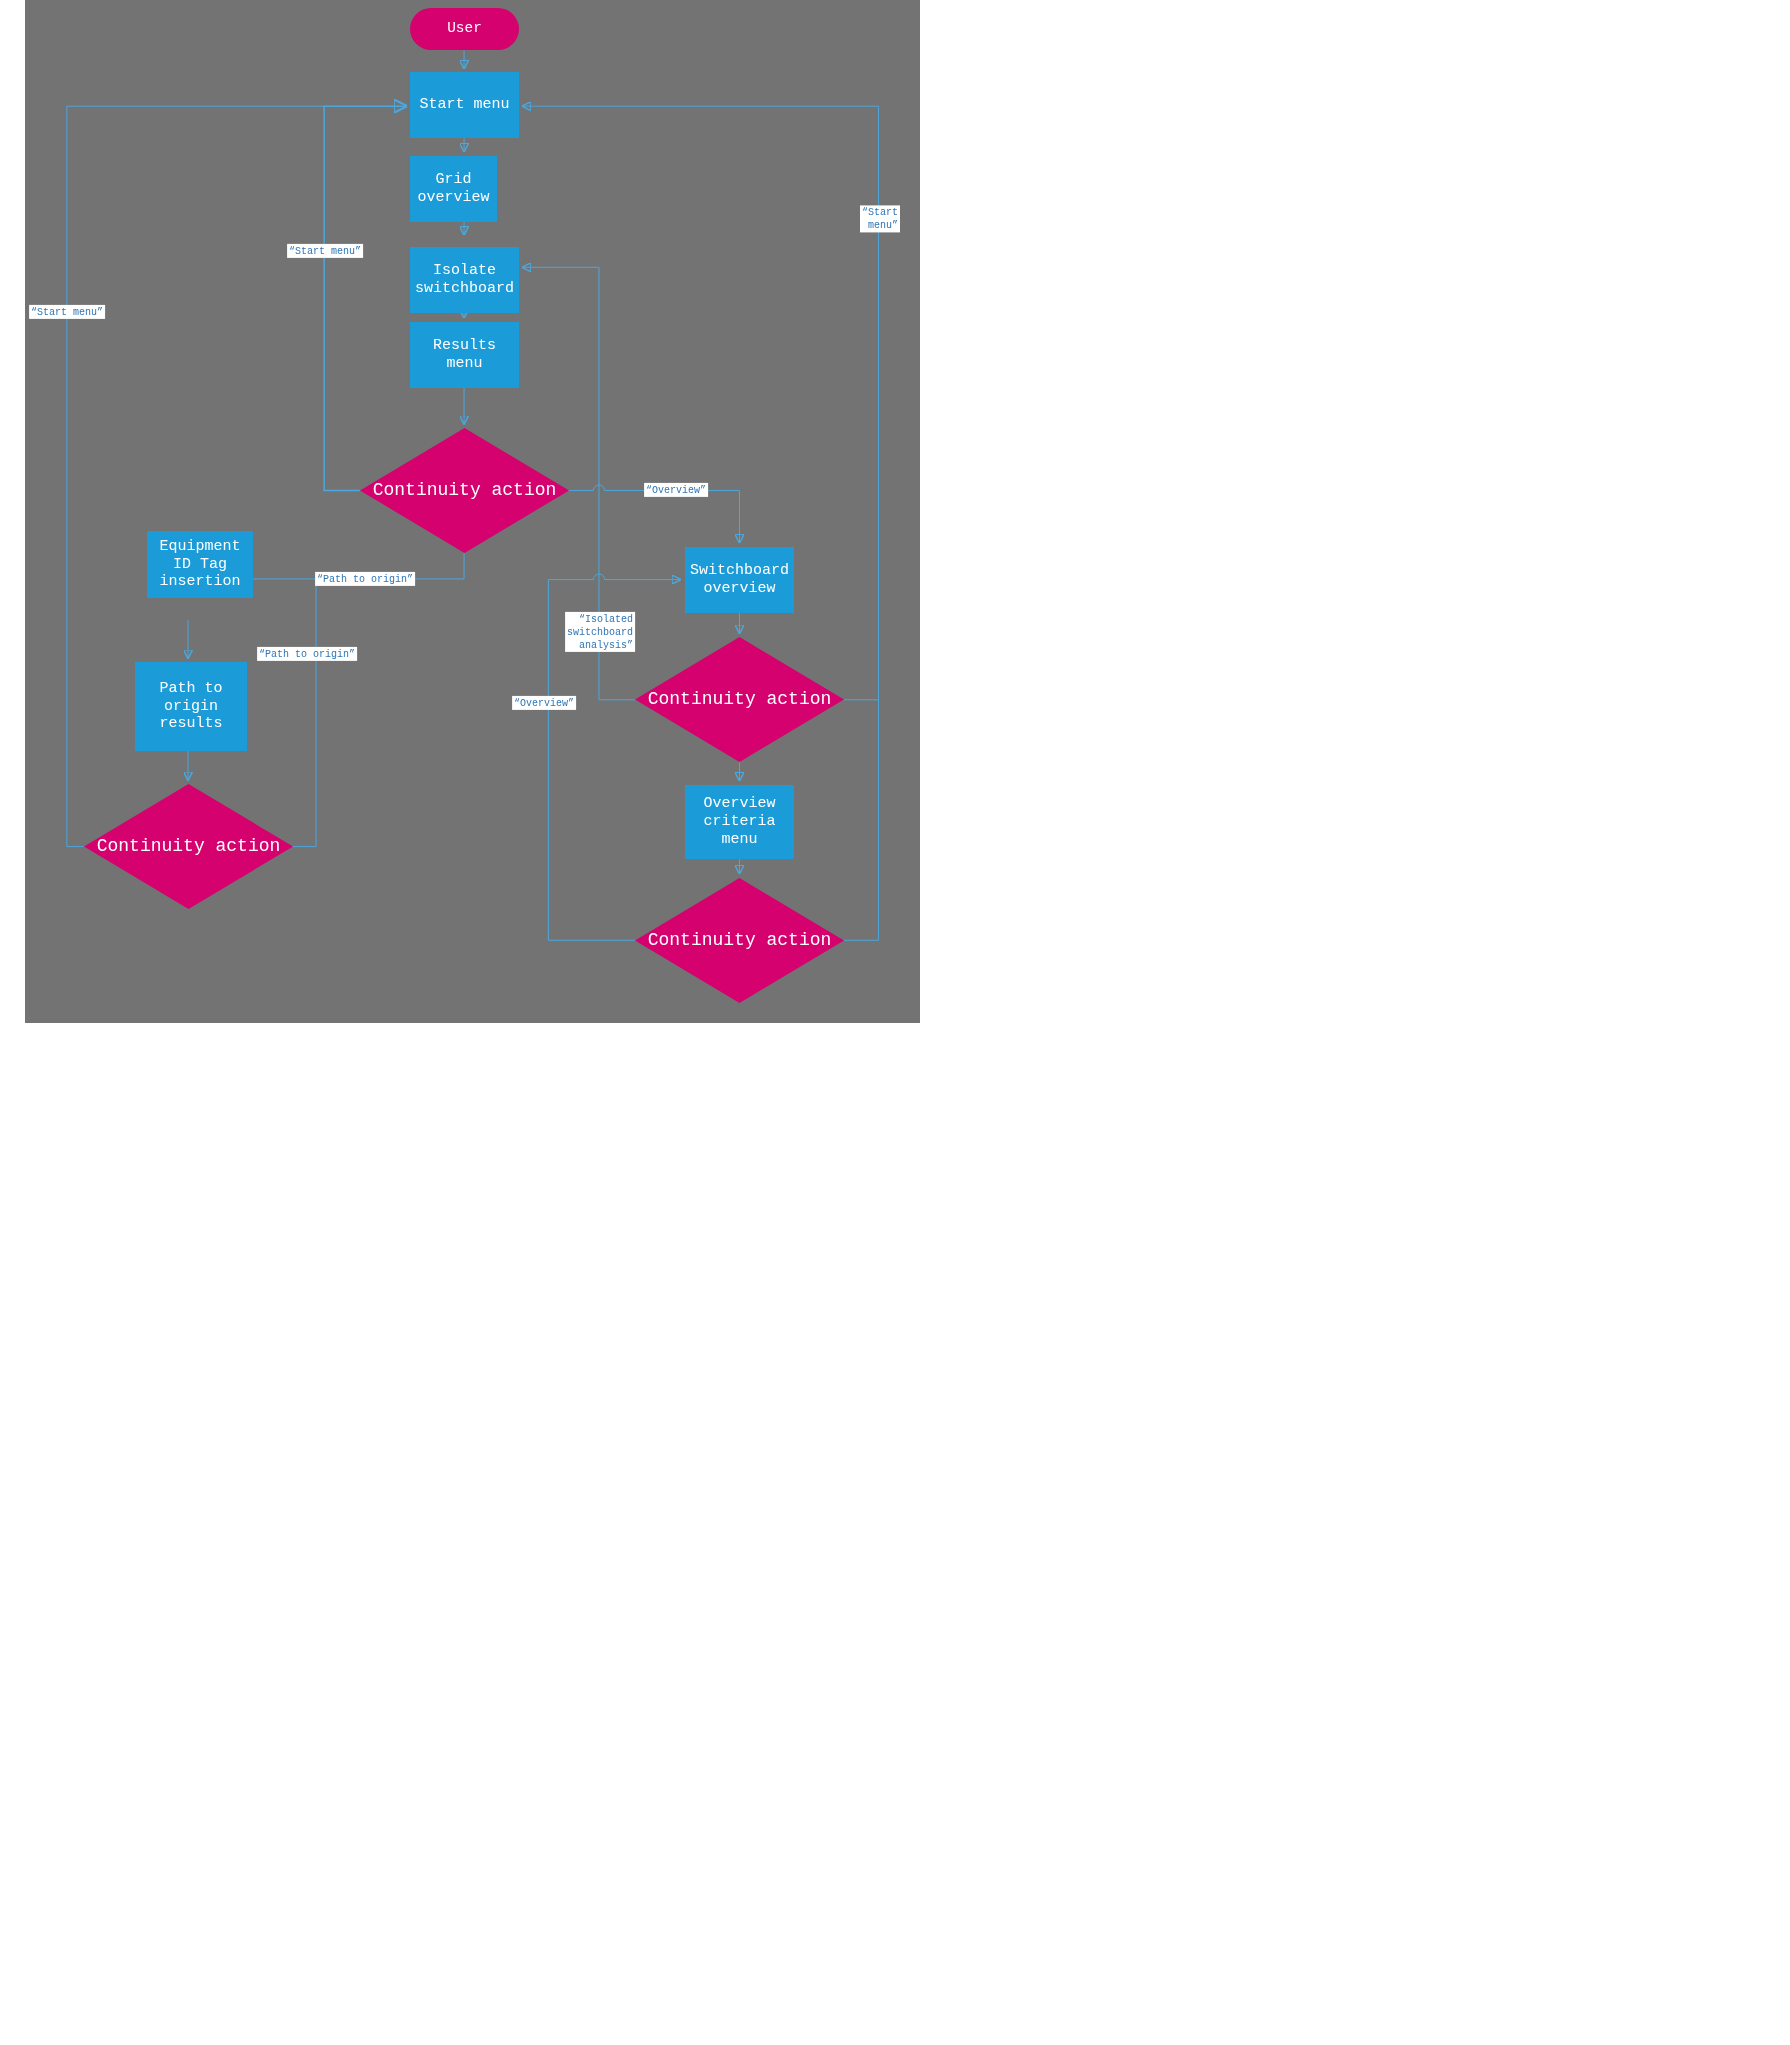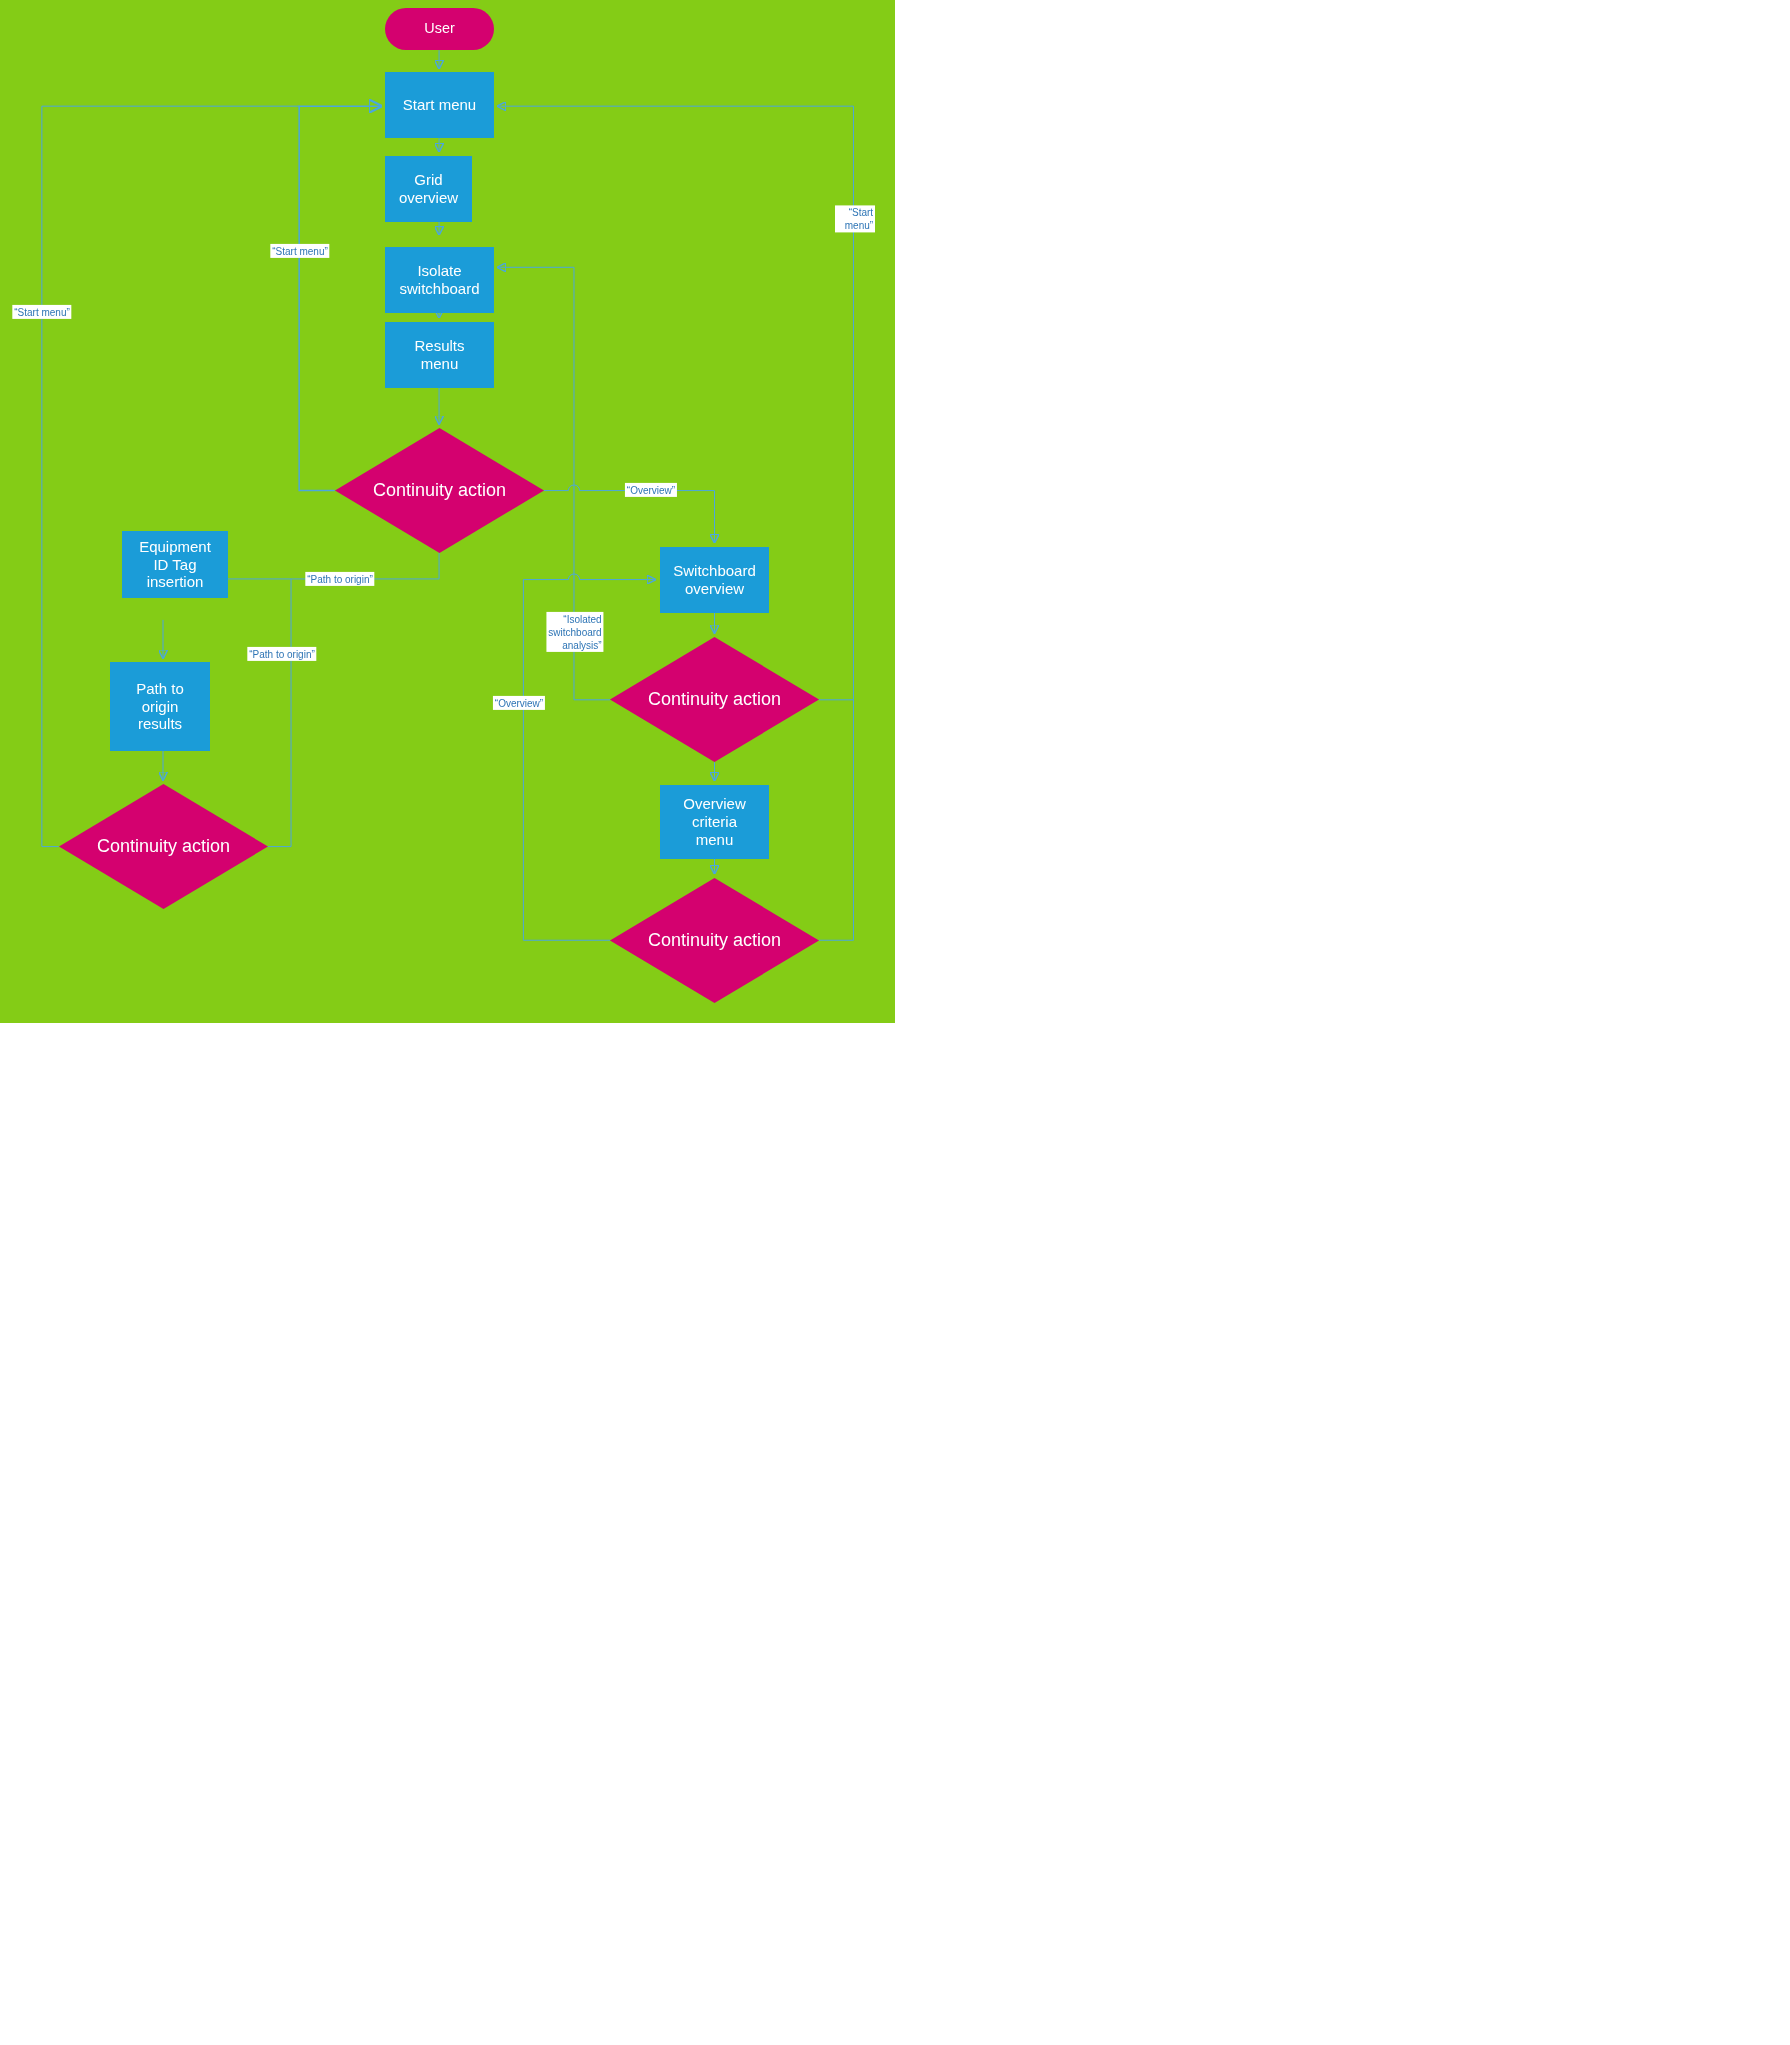--- a/index.html
+++ b/index.html
@@ -1,21 +1,22 @@
 <!DOCTYPE html>
 <html style="font-size:10px"><head>
 <meta charset="utf-8">
 <style>
   html,body{margin:0;padding:0;background:#ffffff;}
   #canvas{
     position:relative;
     width:895px;height:1023px;
-    background:#84cc16;
-    font-family:Liberation Sans, sans-serif;
+    background:#737373;
+    font-family:Liberation Mono, monospace;
     overflow:hidden;
+    margin-left:25px;
   }
   #edges{position:absolute;left:0;top:0;width:895px;height:1023px;}
   #edges path{fill:none;stroke:#4BA7DD;stroke-width:1.6px;}
   #edges path.thick{stroke-width:2.4px;}
   .node{
     position:absolute;
     display:flex;align-items:center;justify-content:center;
     text-align:center;color:#ffffff;
     white-space:pre-line;line-height:1.18;
     box-sizing:border-box;
@@ -77,21 +78,21 @@
 overview</div>
   <div class="node process" style="left:385px;top:247px;width:109px;height:66px;">Isolate
 switchboard</div>
   <div class="node process" style="left:385px;top:322px;width:109px;height:66px;">Results
 menu</div>
   <div class="node decision" style="left:335px;top:428px;width:209px;height:125px;">Continuity action</div>
 
   <div class="node process" style="left:122px;top:531px;width:106px;height:67px;">Equipment
 ID Tag
 insertion</div>
-  <div class="node process" style="left:110px;top:662px;width:100px;height:89px;">Path to
+  <div class="node process" style="left:110px;top:662px;width:112px;height:89px;">Path to
 origin
 results</div>
   <div class="node decision" style="left:59px;top:784px;width:209px;height:125px;">Continuity action</div>
 
   <div class="node process" style="left:660px;top:547px;width:109px;height:66px;">Switchboard
 overview</div>
   <div class="node decision" style="left:610px;top:637px;width:209px;height:125px;">Continuity action</div>
   <div class="node process" style="left:660px;top:785px;width:109px;height:74px;">Overview
 criteria
 menu</div>

